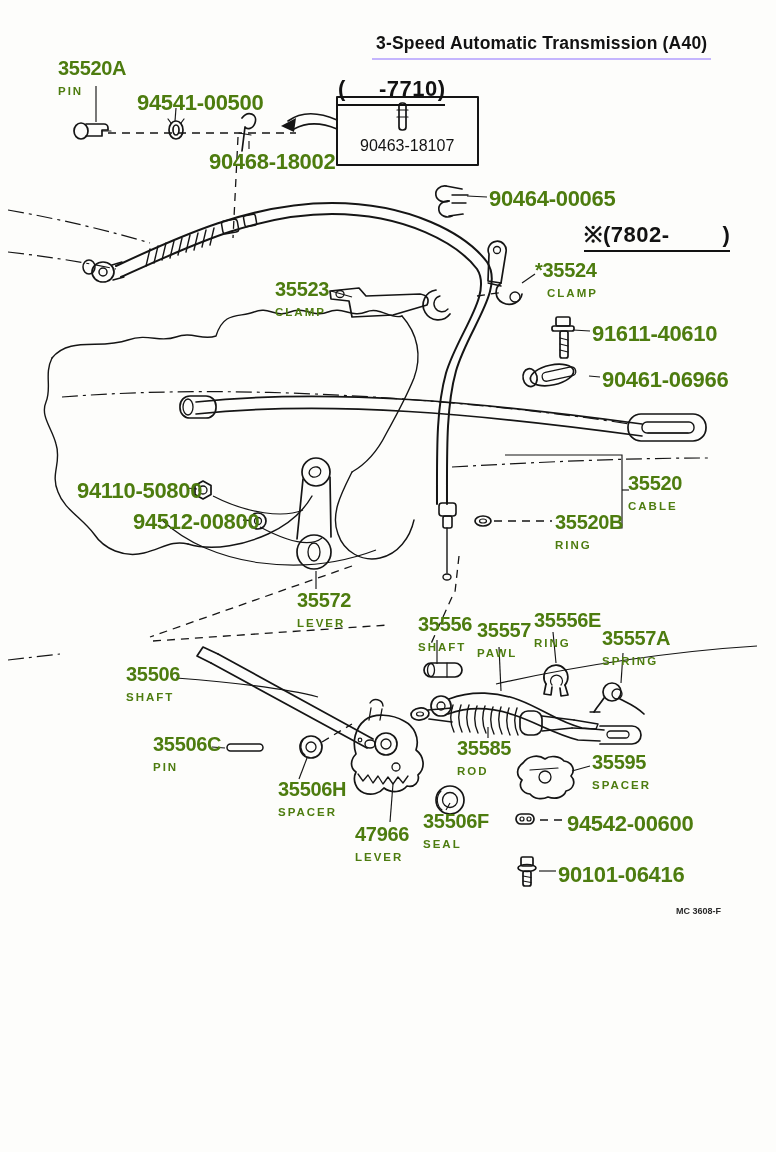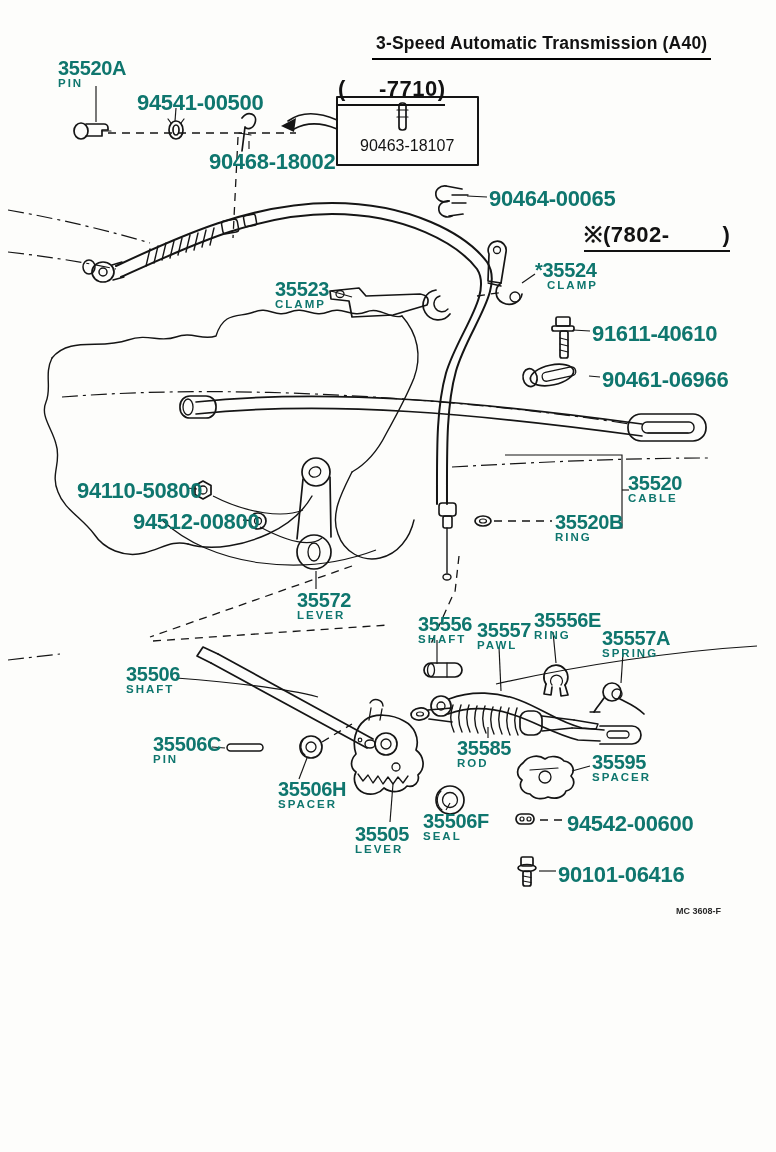--- a/index.html
+++ b/index.html
@@ -1,24 +1,24 @@
 <!DOCTYPE html>
 <html><head>
 <meta charset="utf-8">
 <style>
   html,body{margin:0;padding:0;background:#d9d9d5;}
   .page{position:relative;width:776px;height:1152px;background:#fdfdfb;
         font-family:"Liberation Sans",sans-serif;color:#121212;overflow:hidden;}
   svg.art{position:absolute;left:0;top:0;z-index:1;}
-  .label{position:absolute;z-index:2;font-weight:700;line-height:1;color:#0f766e;white-space:nowrap;}
+  .label{position:absolute;z-index:2;font-weight:700;line-height:1;color:#4d7c0f;white-space:nowrap;}
   .label .num{font-size:20px;letter-spacing:-0.3px;}
   .label.long .num{font-size:22px;letter-spacing:-0.3px;}
-  .label .sub{font-size:11.5px;margin-top:0;letter-spacing:2px;}
+  .label .sub{font-size:11.5px;margin-top:8px;letter-spacing:2px;}
   .title{position:absolute;left:372px;top:33px;z-index:2;font-size:17.5px;font-weight:700;
-         border-bottom:2px solid #000000;padding:0 4px 4px 4px;letter-spacing:0.2px;text-align:center;}
+         border-bottom:2px solid #c4b5fd;padding:0 4px 4px 4px;letter-spacing:0.2px;text-align:center;}
   .range{position:absolute;z-index:2;font-weight:700;font-size:22px;white-space:pre;
          border-bottom:2px solid #121212;padding-bottom:2px;letter-spacing:0.5px;}
   .boxed-num{position:absolute;left:360px;top:137px;z-index:2;font-weight:400;font-size:16px;}
   .doc-code{position:absolute;left:676px;top:906px;z-index:2;font-size:9px;font-weight:700;color:#2a2a2a;}
 </style>
 </head>
 <body>
 
 <div class="page">
 
@@ -372,21 +372,21 @@
   </div>
   <div class="label" style="left:592px;top:752px">
     <div class="num">35595</div>
     <div class="sub">SPACER</div>
   </div>
   <div class="label" style="left:278px;top:779px">
     <div class="num">35506H</div>
     <div class="sub">SPACER</div>
   </div>
   <div class="label" style="left:355px;top:824px">
-    <div class="num">35505</div>
+    <div class="num">47966</div>
     <div class="sub">LEVER</div>
   </div>
   <div class="label" style="left:423px;top:811px">
     <div class="num">35506F</div>
     <div class="sub">SEAL</div>
   </div>
   <div class="label long" style="left:567px;top:813px">
     <div class="num">94542-00600</div>
   </div>
   <div class="label long" style="left:558px;top:864px">

